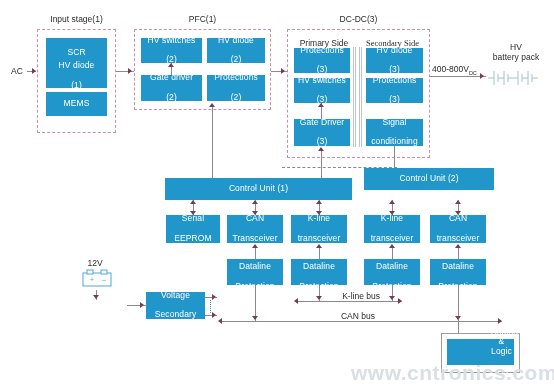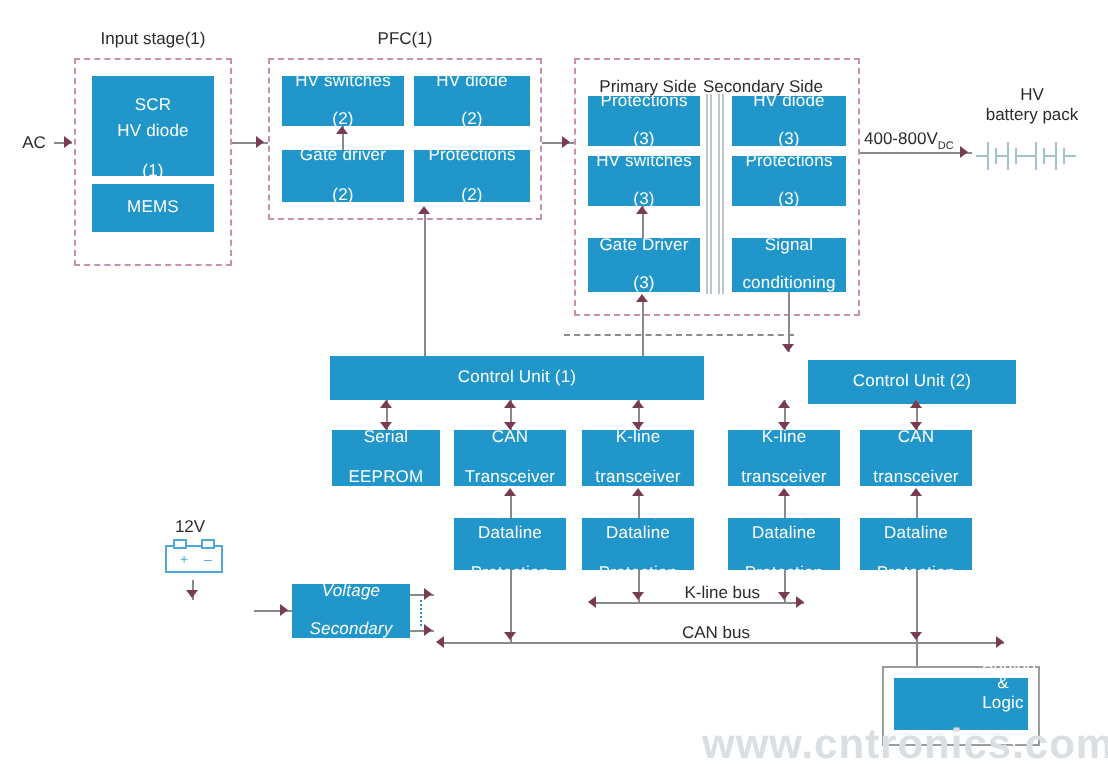--- a/index.html
+++ b/index.html
@@ -85,23 +85,24 @@
 <body>
 
 <div id="canvas">
 
   <div class="grp" style="left:37px;top:29px;width:79px;height:104px;"></div>
   <div class="grp" style="left:134px;top:29px;width:137px;height:81px;"></div>
   <div class="grp" style="left:287px;top:29px;width:143px;height:129px;"></div>
 
   <div class="cap" style="left:37px;top:14px;width:79px;">Input stage(1)</div>
   <div class="cap" style="left:134px;top:14px;width:137px;">PFC(1)</div>
+  <div class="cap" style="left:287px;top:14px;width:143px;">DC-DC(3)</div>
 
   <div class="cap" style="left:291px;top:38px;width:66px;">Primary Side</div>
-  <div class="cap" style="left:346px;top:38px;width:71px;">Secondary Side</div>
+  <div class="cap" style="left:357px;top:38px;width:71px;font-family:Liberation Serif, serif;">Secondary Side</div>
 
   <div class="cap" style="left:8px;top:66px;width:18px;">AC</div>
   <div class="ln h" style="left:27px;top:71px;width:9px;"></div>
   <div class="ar right" style="left:32px;top:68px;"></div>
 
   <div class="blk" style="left:46px;top:38px;width:61px;height:30px;">
     <span>
         <span>SCR</span>
       </span>
   </div>
@@ -232,21 +233,21 @@
   <div class="ln v" style="left:394px;top:146px;height:30px;"></div>
   <div class="ar down" style="left:391px;top:172px;"></div>
 
   <div class="ln dash-h" style="left:282px;top:167px;width:115px;"></div>
 
   <div class="blk" style="left:165px;top:178px;width:187px;height:22px;">
     <span>
         <span>Control Unit (1)</span>
       </span>
   </div>
-  <div class="blk" style="left:364px;top:180px;width:104px;height:22px;margin-left:40px;">
+  <div class="blk" style="left:364px;top:168px;width:130px;height:22px;">
     <span>
         <span>Control Unit (2)</span>
       </span>
   </div>
 
   <div class="blk" style="left:166px;top:215px;width:54px;height:28px;align-items:center;">
     <span>
       <span>Serial</span><br>
       <span>EEPROM</span>
     </span>
@@ -337,21 +338,21 @@
   <svg class="bat12" style="left:79px;top:268px;" width="36" height="22" viewBox="0 0 36 22">
     <rect x="4" y="5" width="28" height="13" fill="#ffffff" stroke="#4fa8d8" stroke-width="1"></rect>
     <rect x="8" y="2" width="6" height="4" fill="#ffffff" stroke="#4fa8d8" stroke-width="1"></rect>
     <rect x="22" y="2" width="6" height="4" fill="#ffffff" stroke="#4fa8d8" stroke-width="1"></rect>
     <text x="11" y="14" font-size="7" fill="#4fa8d8" font-family="Liberation Sans, sans-serif">+</text>
     <text x="23" y="14" font-size="7" fill="#4fa8d8" font-family="Liberation Sans, sans-serif">–</text>
   </svg>
   <div class="ln v" style="left:96px;top:290px;height:10px;"></div>
   <div class="ar down" style="left:93px;top:295px;"></div>
 
-  <div class="blk" style="left:146px;top:292px;width:59px;height:27px;font-style:italic;">
+  <div class="blk" style="left:146px;top:292px;width:59px;height:27px;">
     <span>
       <span>Voltage</span><br>
       <span>Secondary</span>
     </span>
   </div>
   <div class="ln h" style="left:127px;top:305px;width:19px;"></div>
   <div class="ar right" style="left:140px;top:302px;"></div>
 
   <div class="ln h" style="left:205px;top:297px;width:12px;"></div>
   <div class="ar right" style="left:212px;top:294px;"></div>

